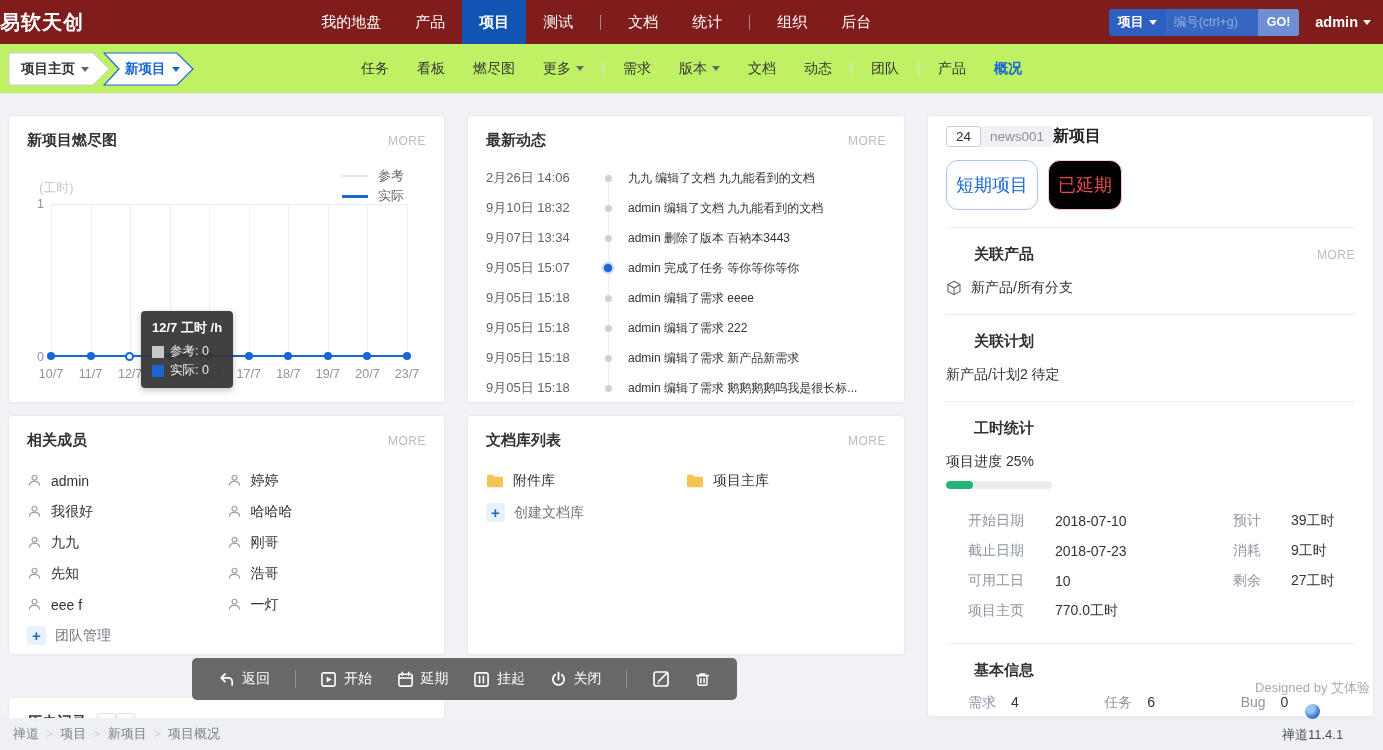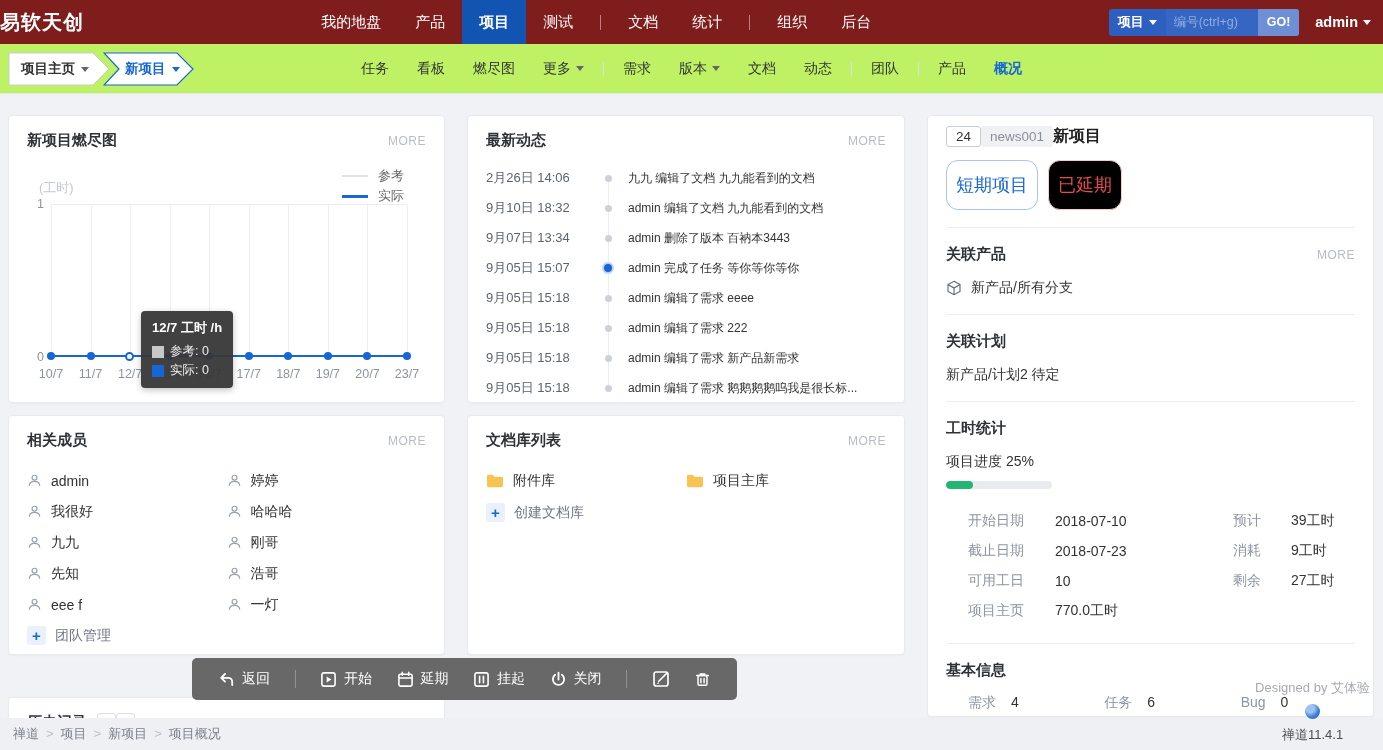--- a/index.html
+++ b/index.html
@@ -114,21 +114,21 @@
   .project-panel { height:602px; padding:0 18px; overflow:hidden; }
   .proj-header { padding-top:10px; display:flex; }
   .id-badge { border:1px solid #c9cdd4; border-radius:3px; padding:2px 9px; font-size:13.5px; color:#333; }
   .code-badge { background:#f0f1f4; border-radius:3px; padding:3px 9px; font-size:13.5px; color:#8a9099; }
   .proj-name { font-size:16px; font-weight:bold; color:#222; }
   .tag-row { margin-top:13px; display:flex; gap:10px; }
   .tag { font-size:18px; border-radius:12px; padding:12px 9px; cursor:default; }
   .tag.blue { color:#1766d4; border:1px solid #a9c4ef; background:#fff; }
   .tag.red { color:#e84c4c; border:1px solid #ffc9c9; background:#000000; }
   .sect-divider { border:none; border-top:1px solid #eceef2; margin-top:17px; }
-  .sect-head { display:flex; justify-content:space-between; align-items:center; margin-top:17px; }
+  .sect-head { display:flex; justify-content:space-between; align-items:center; margin-top:17px;margin-left:28px; }
   .sect-title { font-size:15px; font-weight:bold; color:#2f3337; }
   .sect-content { margin-top:15px; font-size:14px; color:#333; display:flex; align-items:center; gap:9px; }
   .progress-label { margin-top:15px; font-size:14px; color:#333; }
   .progress-track { margin-top:10px; width:106px; height:8px; border-radius:4px; background:#e9ebf0; overflow:hidden; }
   .progress-fill { height:100%; border-radius:4px; background:#22b573; }
   .hours-grid { margin-top:17px; }
   .hrow { display:flex; align-items:center; height:30px; font-size:14px; }
   .hlabel { width:73px; margin-left:22px; color:#8d95a3; flex:none; }
   .hvalue { flex:1; color:#333; padding-left:14px; }
   .hlabel2 { width:44px; color:#8d95a3; flex:none; text-align:left; }
@@ -142,21 +142,21 @@
   .action-bar { position:absolute; left:192px; top:658px; width:545px; height:42px; z-index:20;
     background:rgba(98,98,98,.96); border-radius:5px; display:flex; align-items:center;
     justify-content:space-between; padding:0 26px; color:#fff; }
   .ab-item { display:flex; align-items:center; gap:7px; font-size:14px; cursor:pointer; white-space:nowrap; }
   .ab-sep { width:1px; height:18px; background:rgba(255,255,255,.28); }
   .ab-item svg { display:block; }
 
   
   .footer { position:absolute; left:0; right:0; bottom:0; height:32px; background:#eef0f3; z-index:30;
     display:flex; align-items:center; justify-content:space-between; padding:0 13px; font-size:13px; }
-  .fb-crumb { display:flex; align-items:center; color:#7b828c; }
+  .fb-crumb { display:flex; align-items:center; color:#7b828c;font-family:Liberation Serif, serif; }
   .fb-crumb .fb-link { cursor:pointer; }
   .fb-crumb .fb-link:not(:last-child)::after { content:">"; color:#bcc1c8; margin:0 7px; }
   .footer-right { display:flex; align-items:center; gap:7px;flex-direction:column; }
   .designed { color:#a7acb3; }
   .globe { width:15px; height:15px; border-radius:50%;
     background:radial-gradient(circle at 35% 30%, #9cc4ef 0 28%, #3b7fd4 60%, #2a63b5 100%); }
   .version { color:#4a4f55; }
   .edition { color:#ff7a22; font-weight:bold; cursor:pointer; }
   .up-badge { width:14px; height:14px; border-radius:50%; background:#ff7a22; color:#fff; font-size:10px;
     display:flex; align-items:center; justify-content:center; font-weight:bold; }

